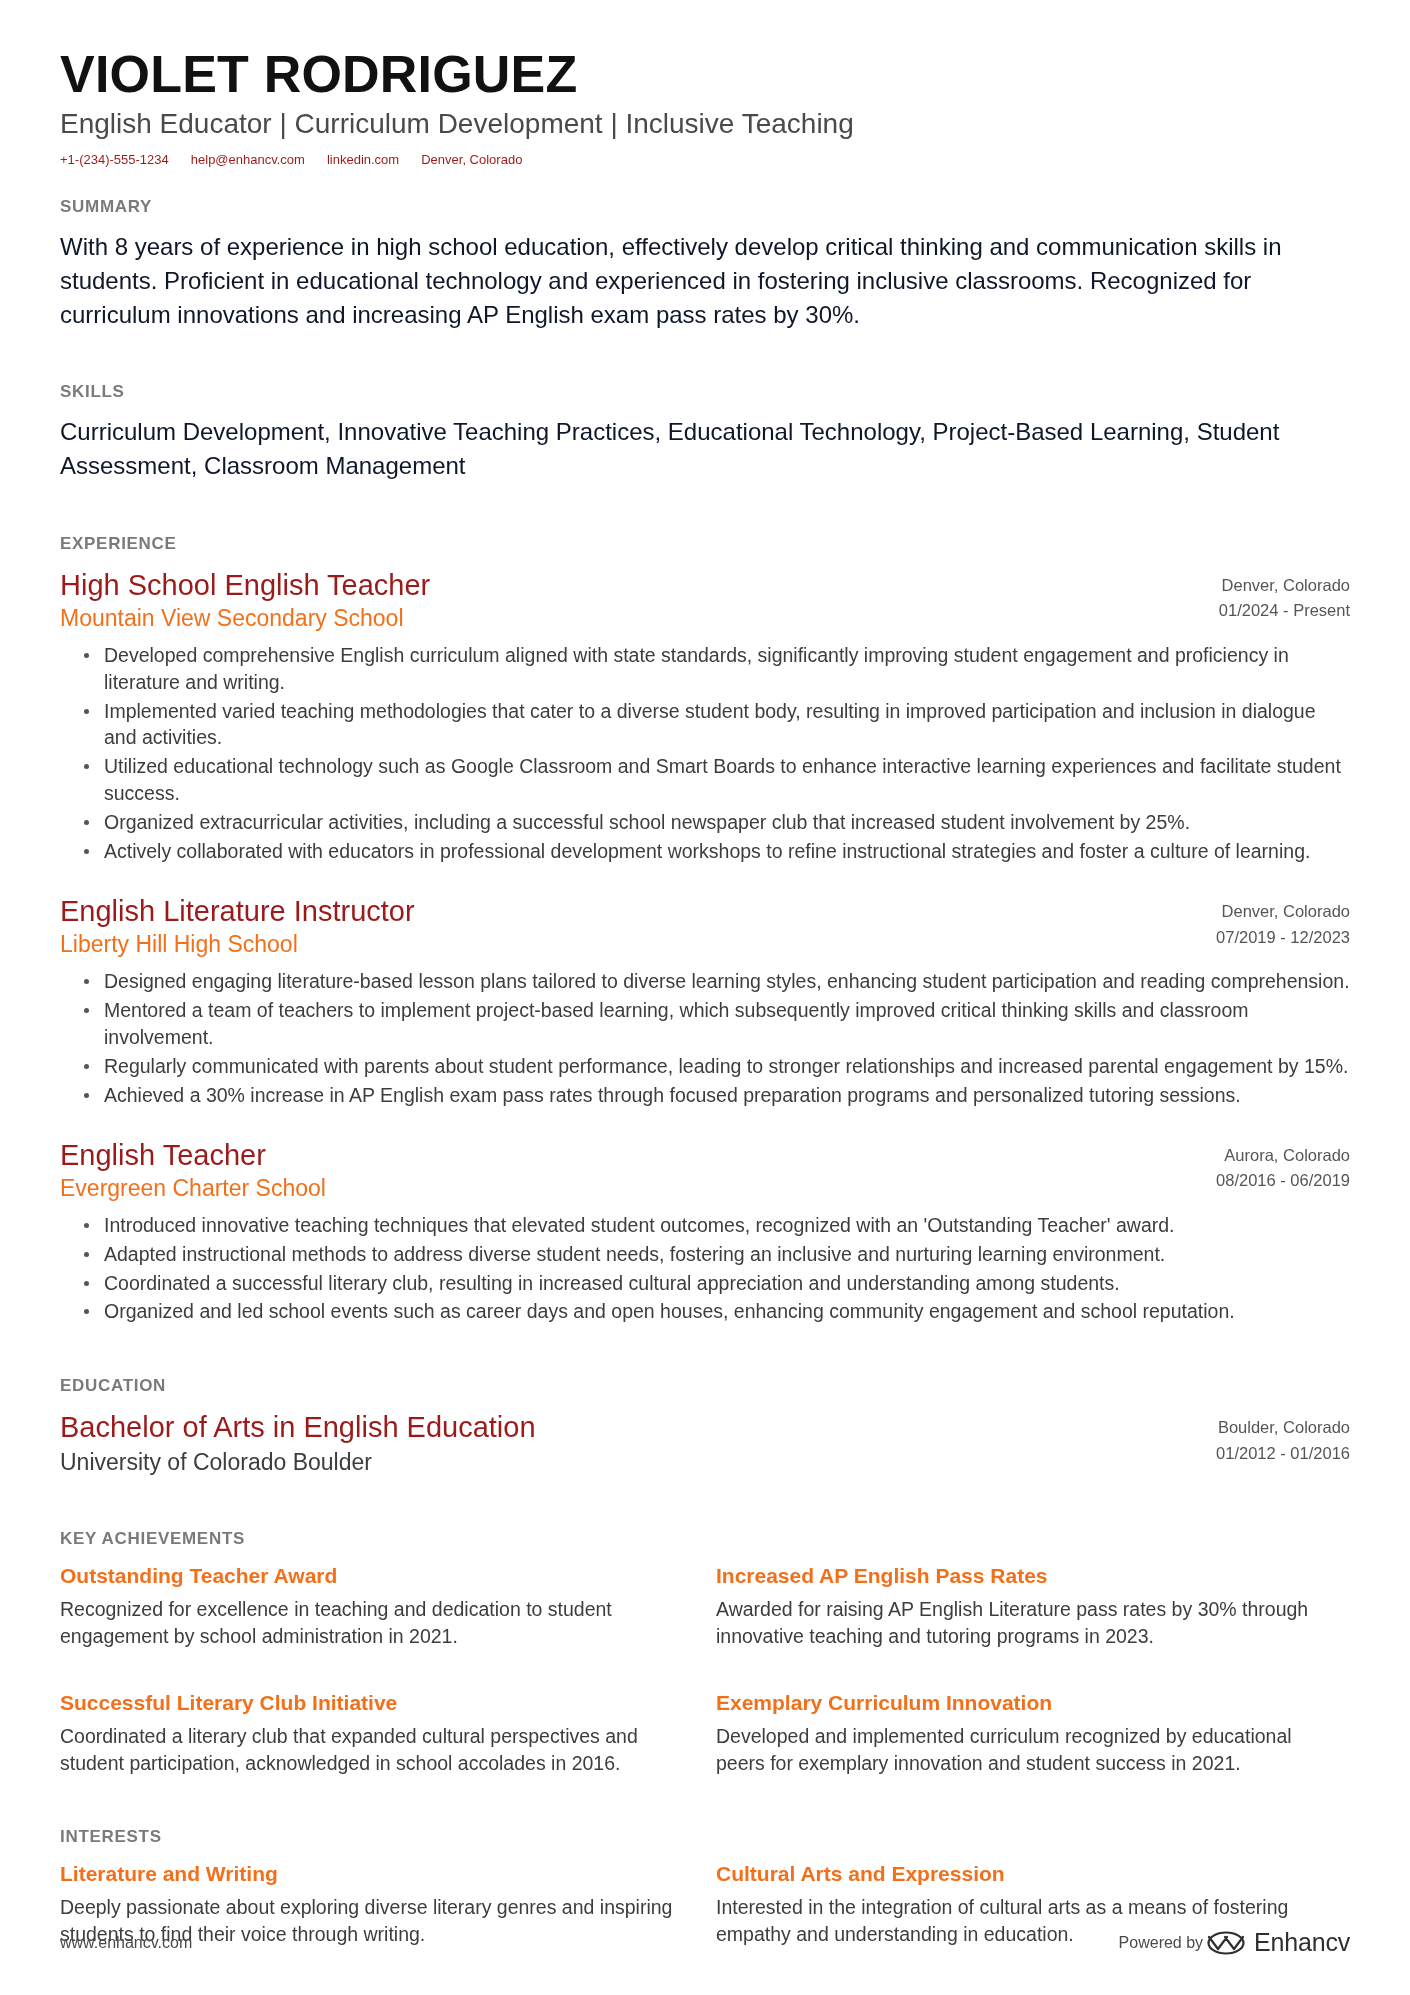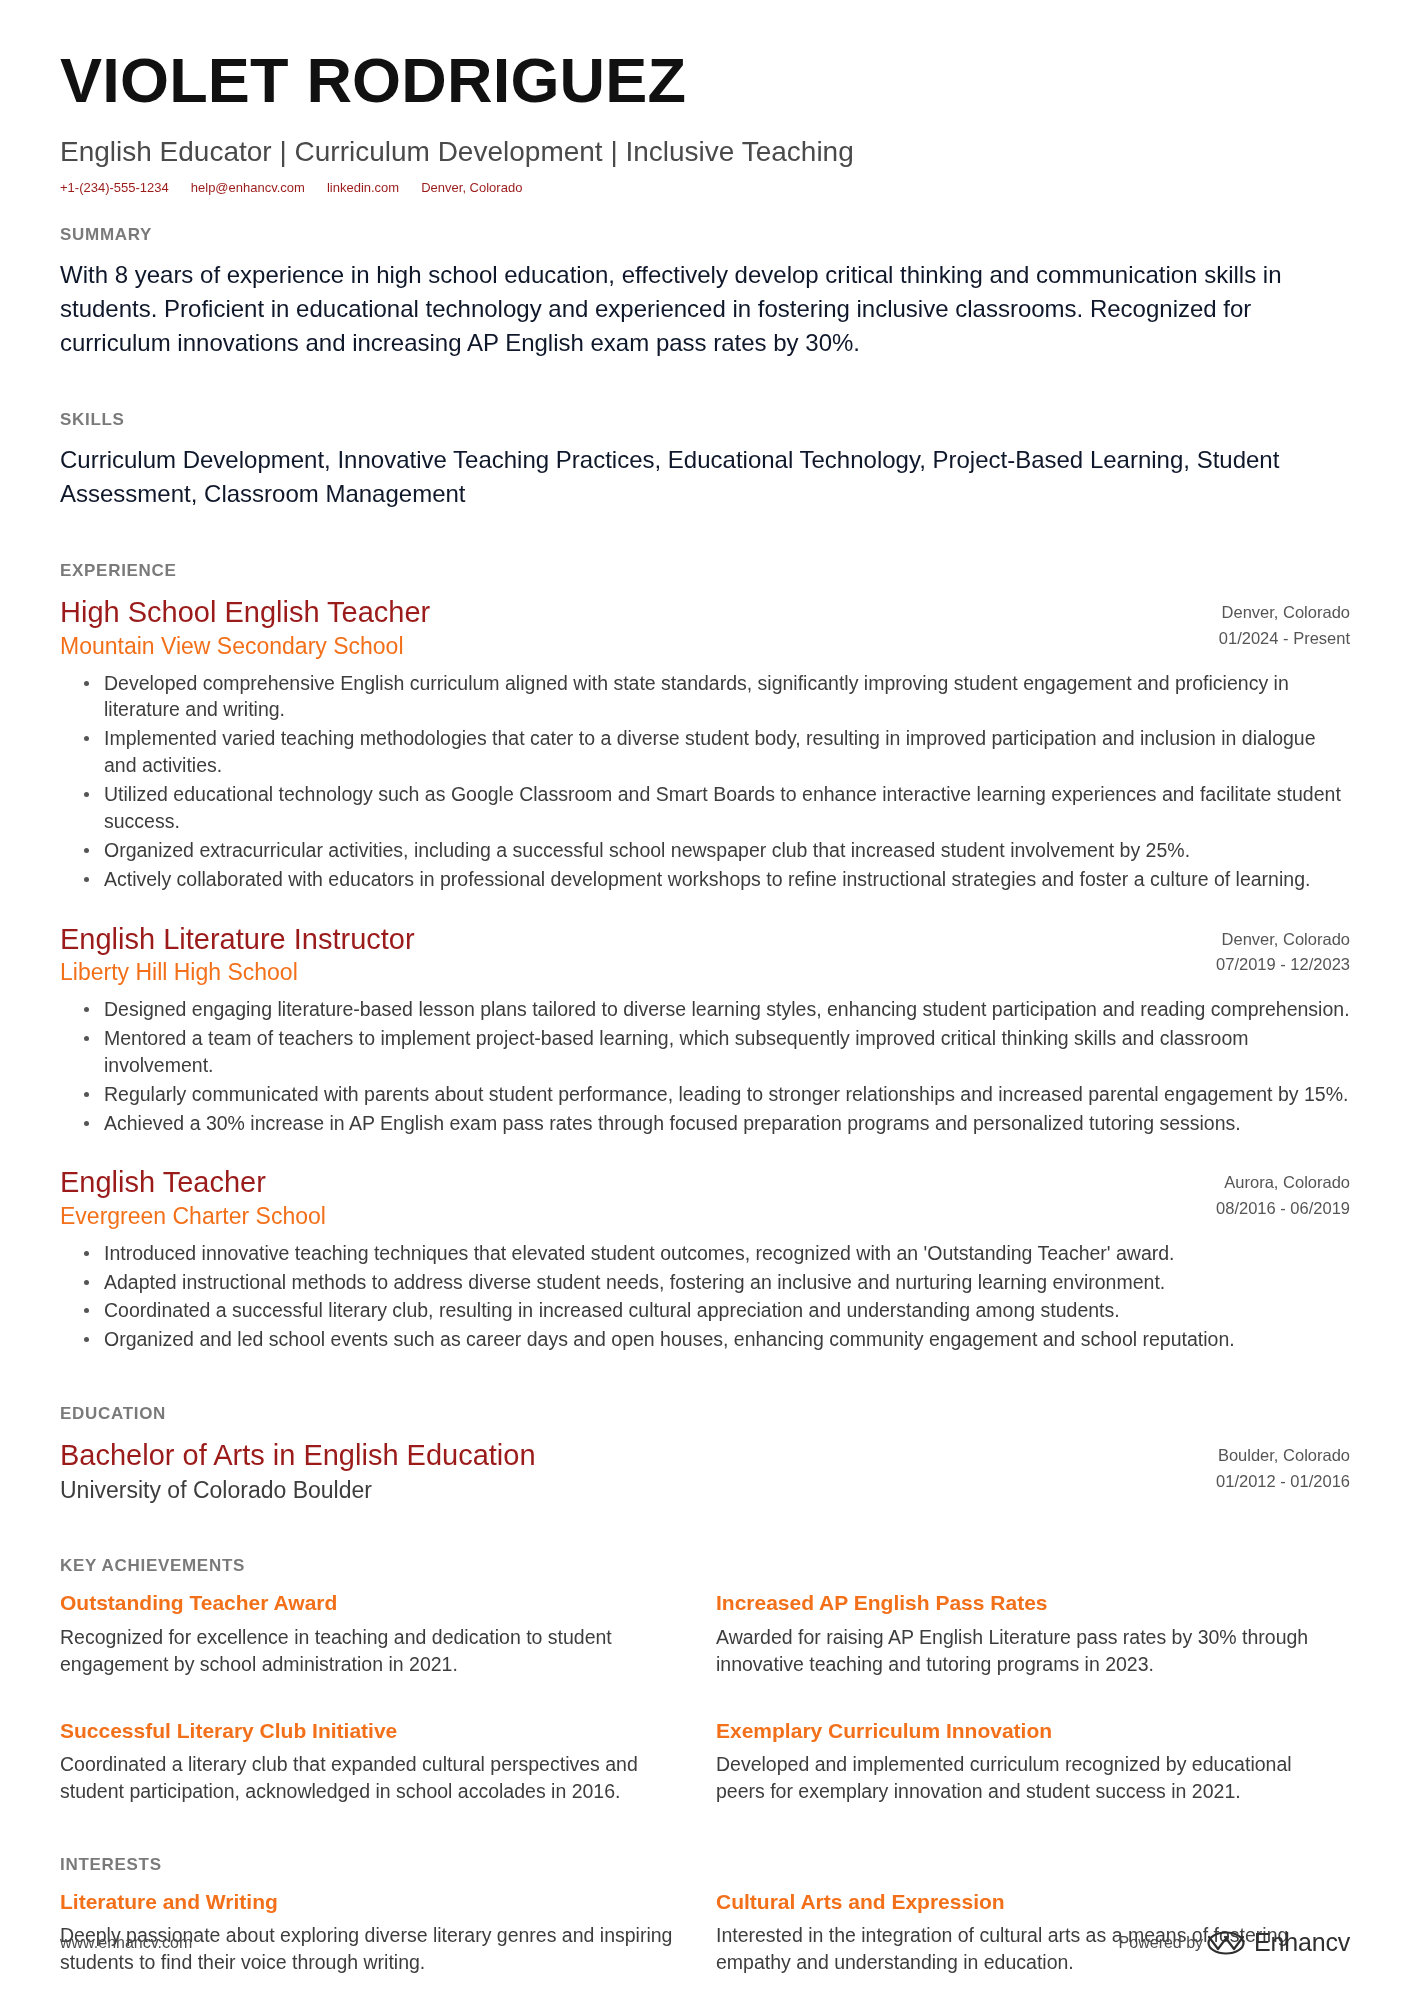--- a/index.html
+++ b/index.html
@@ -19,26 +19,26 @@
   .page {
     width: 1410px;
     min-height: 1995px;
     padding: 46px 60px 0 60px;
     position: relative;
     background: #ffffff;
   }
 
   
   .name {
-    font-size: 63px;
+    font-size: 52px;
     font-weight: bold;
     letter-spacing: 0.2px;
     color: #111111;
     line-height: 1.08;
-    margin-bottom: 20px;
+    margin-bottom: 4px;
   }
 
   .headline {
     font-size: 28px;
     font-weight: 400;
     color: #4a4a4a;
     line-height: 1.25;
     margin-bottom: 11px;
   }
 

